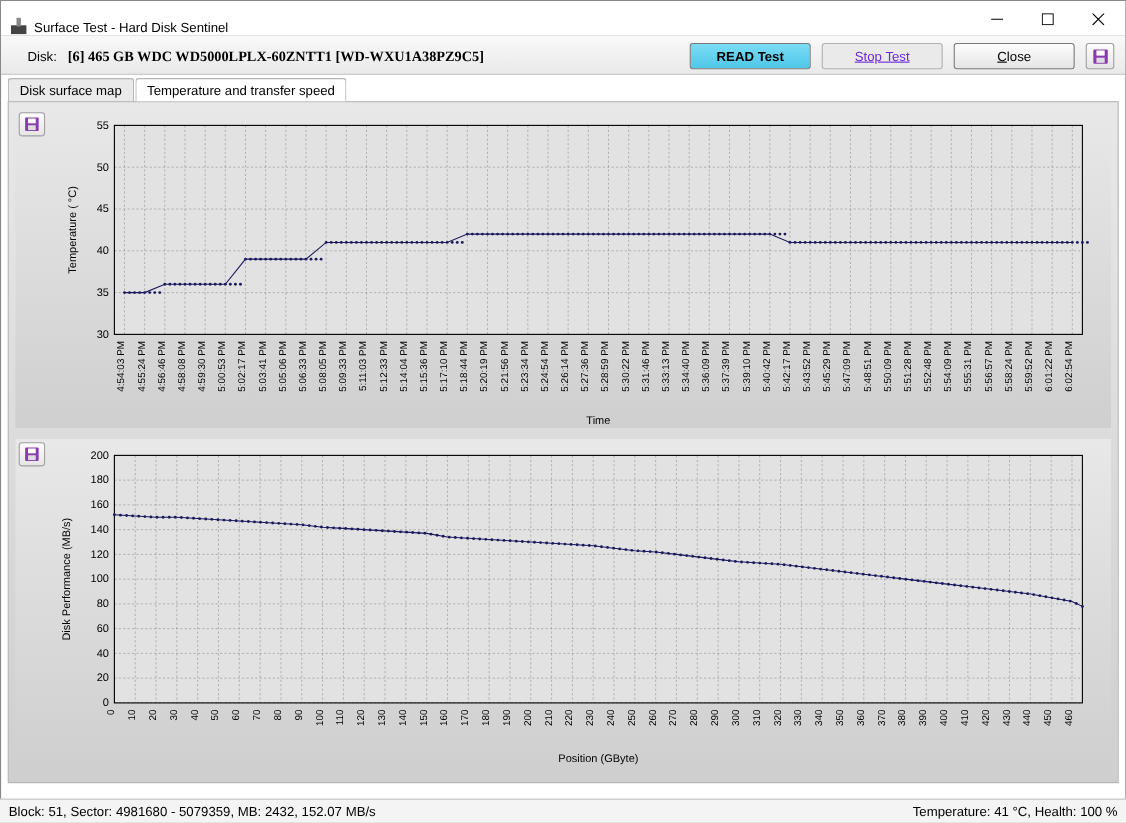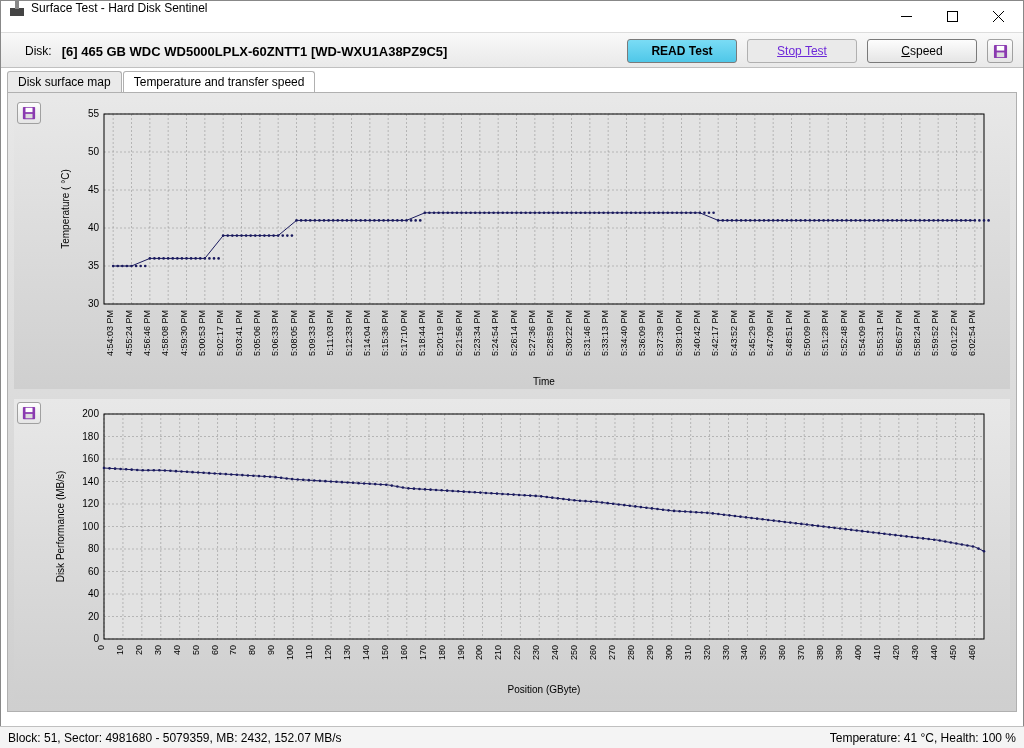--- a/index.html
+++ b/index.html
@@ -8,21 +8,21 @@
   font-size: 12px;
   background: #fff;
   width: 1024px;
   height: 748px;
   overflow: hidden;
   border: 1px solid #888;
 }
 .titlebar {
   height: 32px;
   display: flex;
-  align-items: flex-start;
+  align-items: flex-end;
   padding: 0 2px 0 8px;
   background: #fff;
   border-bottom: 1px solid #ddd;
 }
 .titlebar-icon { width: 16px; height: 16px; margin-right: 6px; display: inline-block; }
 .titlebar-icon svg { width: 16px; height: 16px; }
 .titlebar-text { font-size: 12px; color: #000; }
 .titlebar-spacer { flex: 1; }
 .win-btn {
   width: 46px;
@@ -35,21 +35,21 @@
 .win-btn svg { width: 11px; height: 11px; }
 .toolbar {
   display: flex;
   align-items: center;
   padding: 6px 10px 4px 24px;
   background: linear-gradient(#f9f9f9, #e9e9e9);
   border-bottom: 1px solid #c0c0c0;
   gap: 10px;
 }
 .toolbar .disk-label { font-size: 12px; }
-.toolbar .disk-info { font-size: 13px; font-weight: bold; }
+.toolbar .disk-info { font-size: 13px; font-weight: bold; font-family: Liberation Serif, serif; }
 .toolbar-spacer { flex: 1; }
 .btn {
   height: 24px;
   padding: 0 14px;
   font-size: 12px;
   border: 1px solid #7a7a7a;
   border-radius: 3px;
   cursor: pointer;
   min-width: 110px;
   text-align: center;
@@ -174,21 +174,21 @@
 <div class="toolbar">
   <span class="disk-label">Disk:</span>
   <span class="disk-info">[6] 465 GB  WDC WD5000LPLX-60ZNTT1 [WD-WXU1A38PZ9C5]</span>
   <span class="toolbar-spacer"></span>
   <div class="btn btn-read">READ Test</div>
   <div class="btn btn-stop">
       <u>Stop Test</u>
     </div>
   <div class="btn btn-close">
       <u>C</u>
-      <span>speed</span>
+      <span>lose</span>
     </div>
   <div class="save-icon-btn">
     <svg viewBox="0 0 16 16">
         <rect x="1" y="1" width="14" height="14" fill="#8a3ab0" rx="1"></rect>
         <rect x="4" y="2" width="8" height="5" fill="#fff"></rect>
         <rect x="4" y="9" width="8" height="5" fill="#ddd"></rect>
       </svg>
   </div>
 </div>
 

